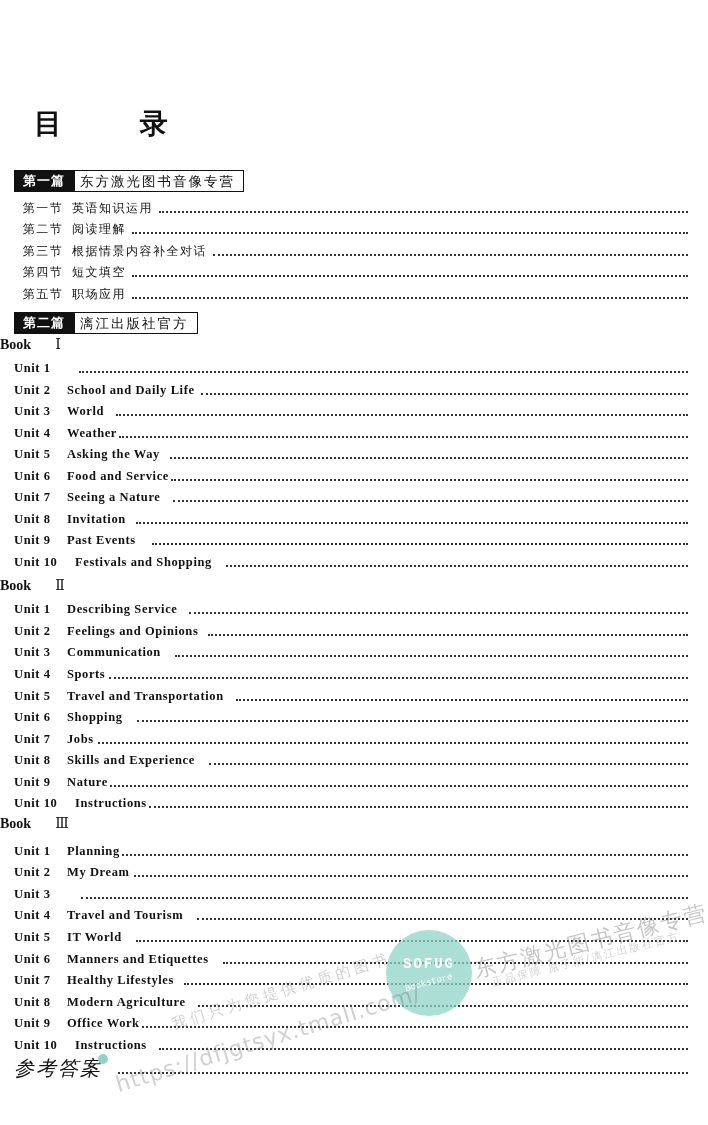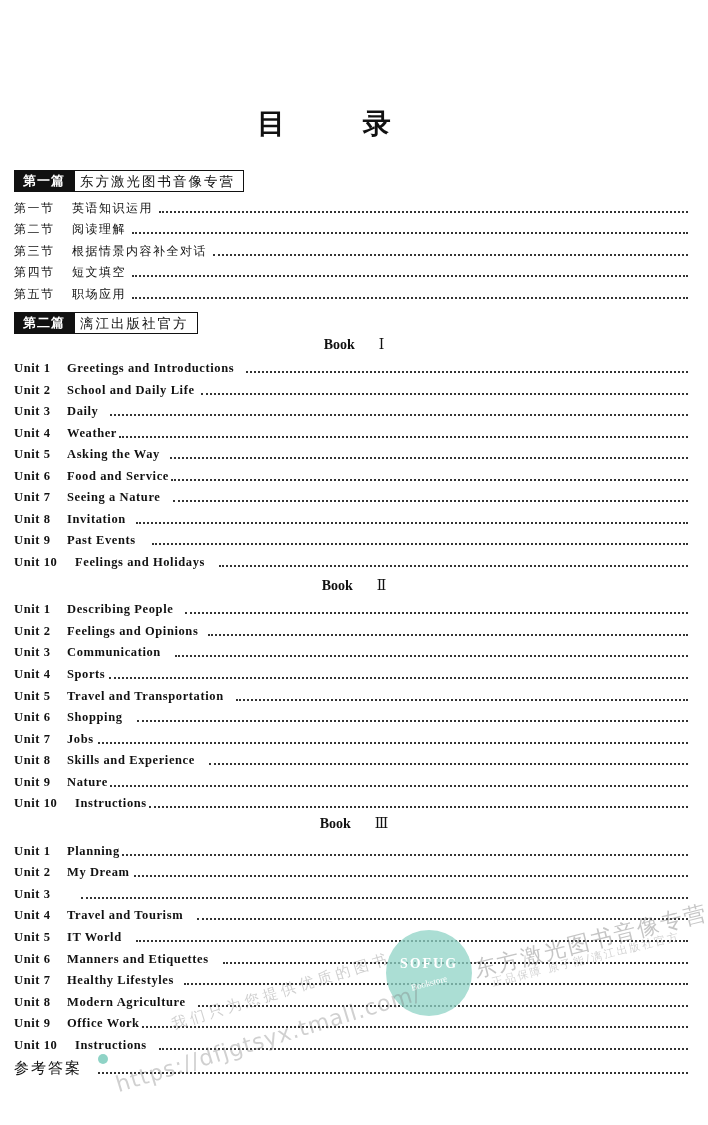--- a/index.html
+++ b/index.html
@@ -1,21 +1,21 @@
 <!DOCTYPE html>
 <html><head>
 <meta charset="utf-8">
 <style>
   html, body { margin: 0; padding: 0; }
   body {
     width: 708px; height: 1125px; background: #ffffff; position: relative; overflow: hidden;
     font-family: "DejaVu Serif", "Liberation Serif", serif; color: #111;
   }
   .page-title {
-    position: absolute; top: 104px; left: 0; width: 648px; text-align: center;
+    position: absolute; top: 104px; left: 0; width: 648px; 
     font-family: "DejaVu Sans", sans-serif; font-size: 28px; font-weight: bold; letter-spacing: 34px;
     text-indent: 34px; line-height: 40px;
   }
   .part-header {
     position: absolute; left: 14px; height: 22px; display: flex; border: 1px solid #111; box-sizing: border-box;
   }
   .part-header .num {
     background: #111; color: #fff; font-family: Liberation Serif, serif; font-weight: bold;
     font-size: 13px; line-height: 20px; padding: 0 10px 0 8px; letter-spacing: 1px;
   }
@@ -25,47 +25,47 @@
   }
   .row {
     position: absolute; left: 14px; width: 674px; height: 20px; display: flex; align-items: flex-end;
   }
   .row .lead {
     flex: 1 1 auto; border-bottom: 2px dotted #333; margin: 0 0 5px 6px; height: 0;
   }
   .sec .no, .sec .txt {
     font-family: "DejaVu Sans", sans-serif; font-size: 12px; letter-spacing: 1.5px; line-height: 20px; white-space: nowrap;
   }
-  .sec .no { width: 58px; }
+  .sec .no { width: 58px; text-align: center; }
   .unit .no, .unit .txt {
     font-family: "Liberation Serif", serif; font-weight: bold; font-size: 12.5px; letter-spacing: 0.6px; line-height: 20px; white-space: nowrap;
   }
   .unit .no { width: 53px; }
   .unit.ten .no { width: 61px; }
   .book {
-    position: absolute; left: 0; width: 708px; text-align: center; font-family: "Liberation Serif", serif;
+    position: absolute; left: 0; width: 708px; font-family: "Liberation Serif", serif;
     font-weight: bold; font-size: 14px; line-height: 20px;
   }
   .book .roman { font-weight: normal; margin-left: 24px; font-family: "DejaVu Serif", serif; font-size: 14px; }
   .answers .txt {
-    font-family: "DejaVu Sans", sans-serif; font-size: 15px; letter-spacing: 2px; line-height: 24px; white-space: nowrap;
+    font-family: "DejaVu Sans", sans-serif; font-size: 20px; letter-spacing: 2px; line-height: 24px; white-space: nowrap; font-style: italic;
   }
   .answers { height: 24px; }
   .wm-dot { position: absolute; width: 10px; height: 10px; border-radius: 50%; background: #8fd3c6; left: 98px; top: 1054px; }
   .wm-text {
     position: absolute; font-family: "DejaVu Sans", sans-serif; color: rgba(120,120,120,0.35);
     transform-origin: left bottom; white-space: nowrap; pointer-events: none;
   }
   .wm-url { left: 120px; top: 1072px; font-size: 22px; transform: rotate(-17deg); letter-spacing: 1px; }
   .wm-slogan { left: 175px; top: 1015px; font-size: 15px; transform: rotate(-17deg); letter-spacing: 4px; }
   .wm-shop { left: 478px; top: 955px; font-size: 22px; transform: rotate(-14deg); letter-spacing: 2px; font-family: "DejaVu Serif", serif; color: rgba(110,110,110,0.4); }
   .wm-sub { left: 494px; top: 975px; font-size: 11px; transform: rotate(-14deg); letter-spacing: 2px; color: rgba(130,130,130,0.35); }
   .wm-badge {
     position: absolute; left: 386px; top: 930px; width: 86px; height: 86px; border-radius: 50%;
-    background: rgba(143,211,198,0.75); color: #fff; text-align: center; font-family: Liberation Serif, serif;
+    background: rgba(143,211,198,0.75); color: #fff; text-align: center; font-family: Liberation Mono, monospace;
   }
   .wm-badge .b1 { font-size: 14px; font-weight: bold; padding-top: 26px; letter-spacing: 2px; }
   .wm-badge .b2 { font-size: 9px; transform: rotate(-15deg); margin-top: 6px; }
 </style>
 </head>
 <body>
 
 <div class="page-title">目 录</div>
 
 <div class="part-header" style="top:170px;">
@@ -102,31 +102,30 @@
 <div class="part-header" style="top:312px;">
   <span class="num">第二篇</span>
   <span class="ttl">漓江出版社官方</span>
 </div>
 
 <div class="book" style="top:334px;">
   <span>Book</span><span class="roman">Ⅰ</span>
 </div>
 <div class="row unit" style="top:358px;">
     <span class="no">Unit 1</span>
-    <span class="txt">Greetings and Introductions</span>
     <span class="lead" style="margin-left:12px"></span>
   </div>
 <div class="row unit" style="top:380px;">
     <span class="no">Unit 2</span>
     <span class="txt">School and Daily Life</span>
     <span class="lead"></span>
   </div>
 <div class="row unit" style="top:401px;">
     <span class="no">Unit 3</span>
-    <span class="txt">Daily</span>
+    <span class="txt">World</span>
     <span class="lead" style="margin-left:12px"></span>
   </div>
 <div class="row unit" style="top:423px;">
     <span class="no">Unit 4</span>
     <span class="txt">Weather</span>
     <span class="lead" style="margin-left:2px"></span>
   </div>
 <div class="row unit" style="top:444px;">
     <span class="no">Unit 5</span>
     <span class="txt">Asking the Way</span>
@@ -147,30 +146,30 @@
     <span class="txt">Invitation</span>
     <span class="lead" style="margin-left:10px"></span>
   </div>
 <div class="row unit" style="top:530px;">
     <span class="no">Unit 9</span>
     <span class="txt">Past Events</span>
     <span class="lead" style="margin-left:16px"></span>
   </div>
 <div class="row unit ten" style="top:552px;">
     <span class="no">Unit 10</span>
-    <span class="txt">Feelings and Holidays</span>
+    <span class="txt">Festivals and Shopping</span>
     <span class="lead" style="margin-left:14px"></span>
   </div>
 
 <div class="book" style="top:575px;">
   <span>Book</span><span class="roman">Ⅱ</span>
 </div>
 <div class="row unit" style="top:599px;">
     <span class="no">Unit 1</span>
-    <span class="txt">Describing People</span>
+    <span class="txt">Describing Service</span>
     <span class="lead" style="margin-left:12px"></span>
   </div>
 <div class="row unit" style="top:621px;">
     <span class="no">Unit 2</span>
     <span class="txt">Feelings and Opinions</span>
     <span class="lead" style="margin-left:10px"></span>
   </div>
 <div class="row unit" style="top:642px;">
     <span class="no">Unit 3</span>
     <span class="txt">Communication</span>

